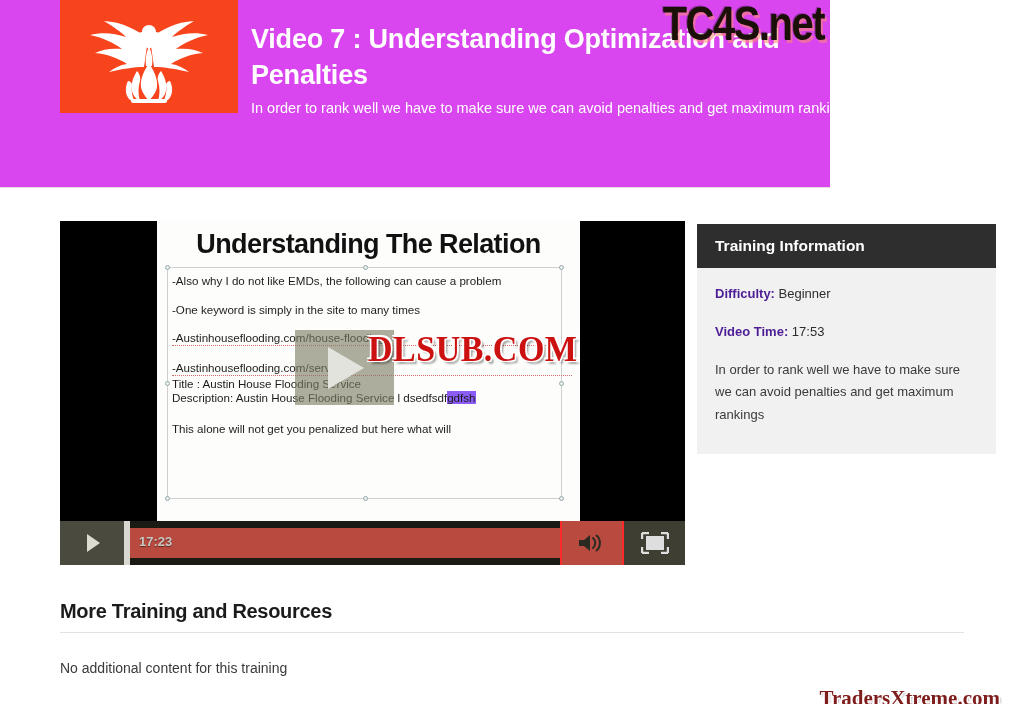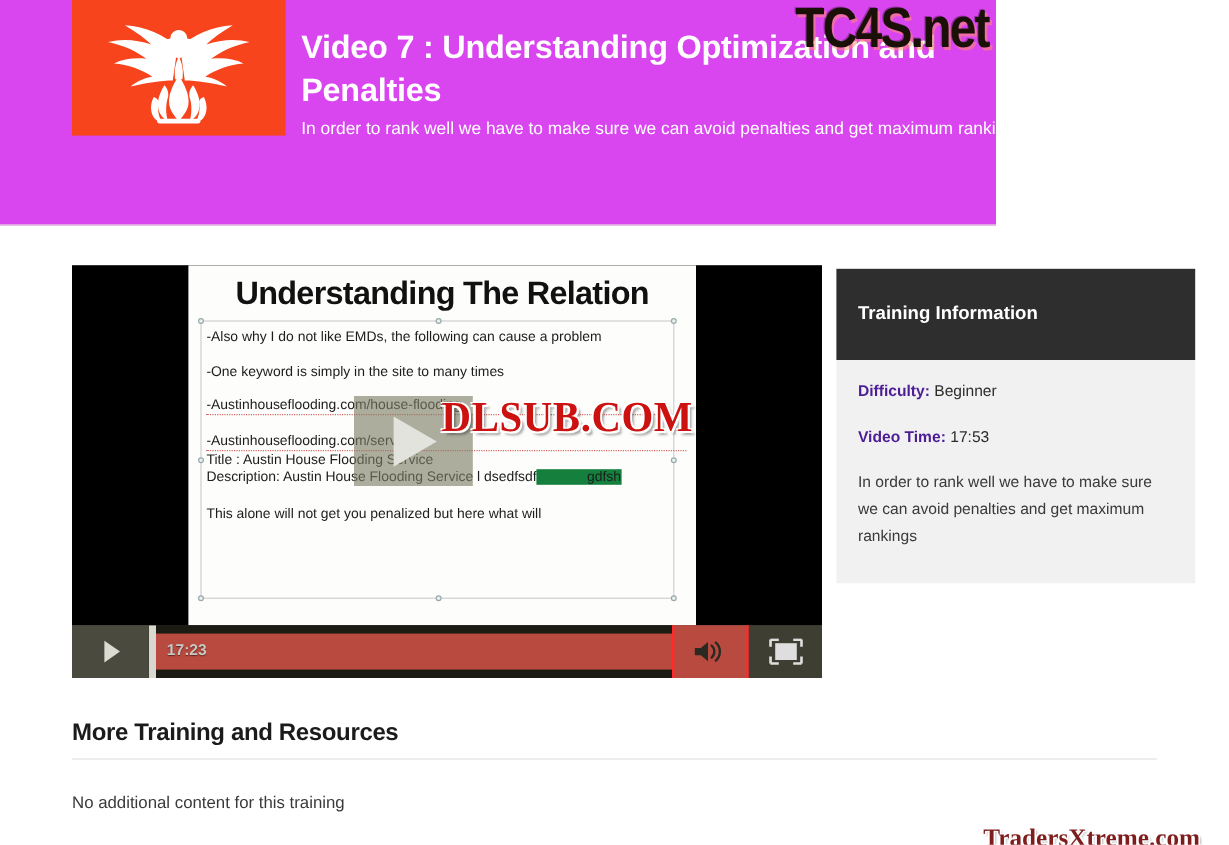--- a/index.html
+++ b/index.html
@@ -76,21 +76,21 @@
   .slide-body p.tight { margin:0 0 1px 0; }
   .sel-box {
     position:absolute; left:10px; top:46px; width:395px; height:232px;
     border:1px solid #cfcfcf;
   }
   .handle {
     position:absolute; width:5px; height:5px; border:1px solid #9aa;
     background:#e9f0f0; border-radius:50%;
   }
   .url-red { color:#1c1c1c; border-bottom:1px dotted #d46a6a; }
-  .hl { background:#15803d;padding-left:42px; }
+  .hl { background:#8b5cf6; }
 
   
   .play-overlay {
     position:absolute; left:235px; top:109px; width:99px; height:75px;
     background: rgba(124,124,100,0.62);
     z-index: 12;
   }
   .play-overlay:after {
     content:""; position:absolute; left:33px; top:17px;
     border-left: 36px solid #e3e3de;
@@ -158,21 +158,21 @@
   }
   .ctl-full {
     position:absolute; right:0; top:0; width:61px; height:44px;
     background:#3e3e33;
     display:flex; align-items:center; justify-content:center;
   }
 
   
   .sidebar { position:absolute; left:697px; top:224px; width:299px; }
   .sb-head {
-    background:#2e2e2e; color:#fff; padding:29px 18px;
+    background:#2e2e2e; color:#fff; padding:13px 18px;
     font-size:15.5px; font-weight:bold;
     font-family:"Liberation Sans", sans-serif;
   }
   .sb-body {
     background:#f1f1f1; padding:16px 18px 28px 18px;
     min-height: 180px;
   }
   .sb-row { font-size:13px; color:#2d2d2d; margin-bottom:18px; line-height:1.5; }
   .sb-row b { color:#4c1d95; }
   .sb-desc { font-size:13px; color:#3a3a3a; line-height:1.72; margin:0; }

